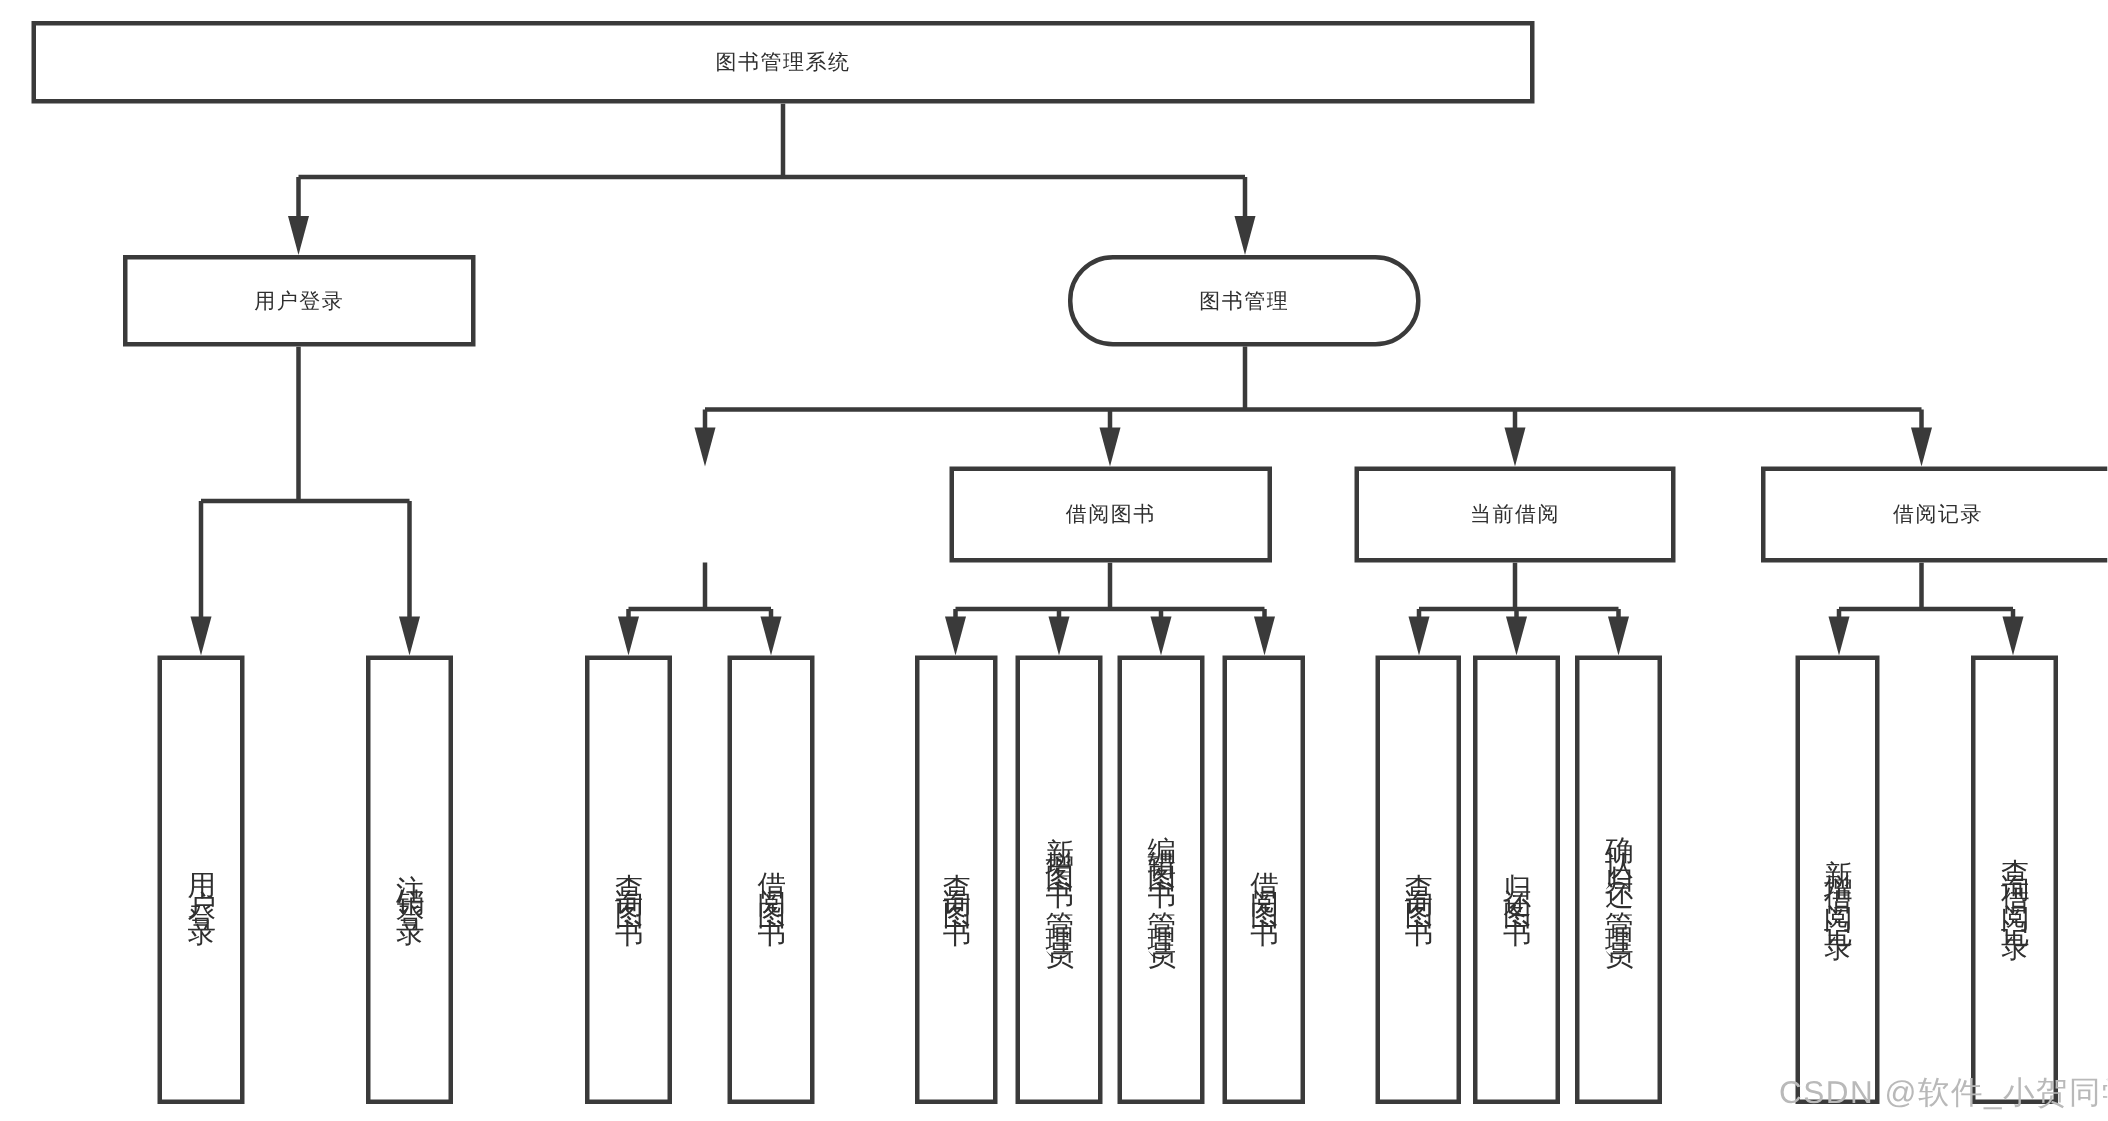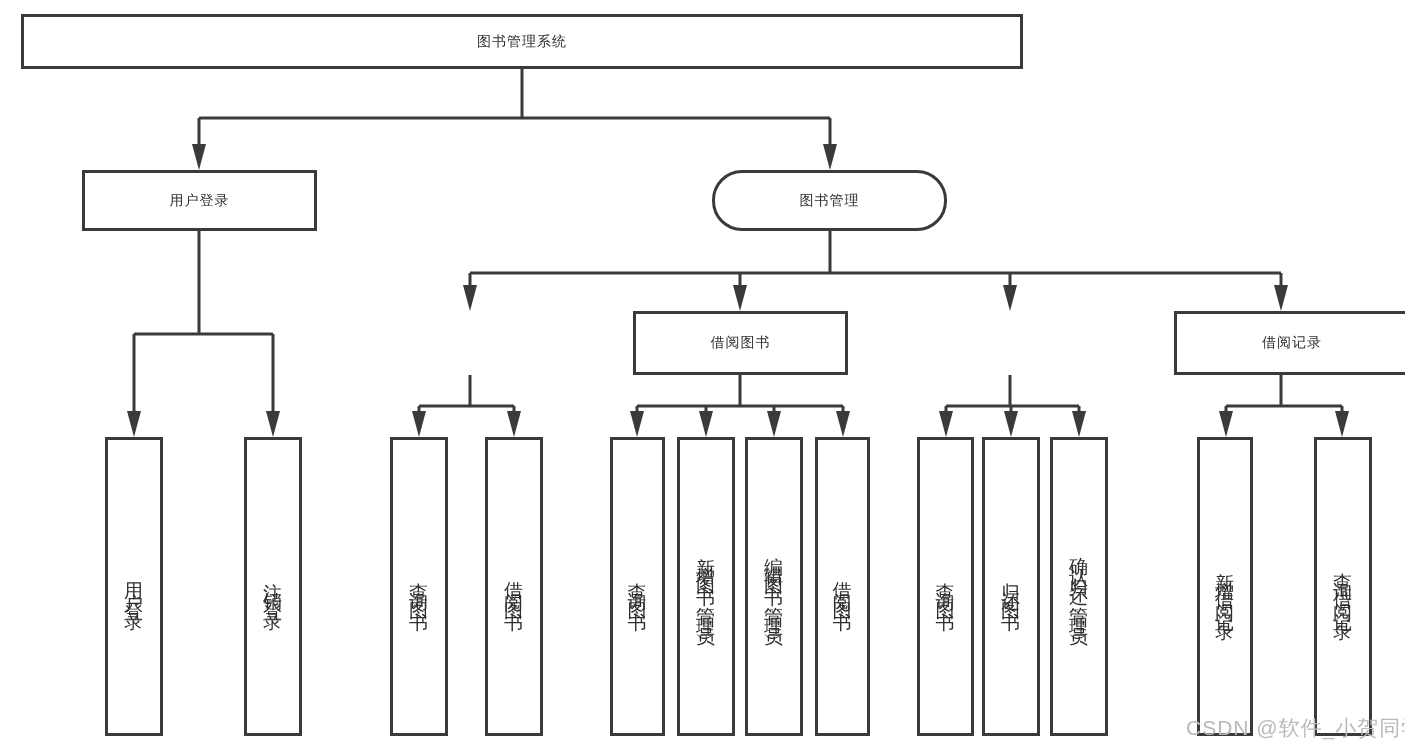--- a/index.html
+++ b/index.html
@@ -124,20 +124,23 @@
   <div class="box hbox" style="left:82px; top:170px; width:235px; height:61px;">
     <span>用户登录</span>
   </div>
   <div class="box hbox" style="left:712px; top:170px; width:235px; height:61px;border-radius:30px;">
     <span>图书管理</span>
   </div>
 
   <div class="box hbox" style="left:633px; top:311px; width:215px; height:64px;">
     <span>借阅图书</span>
   </div>
+  <div class="box hbox" style="left:903px; top:311px; width:214px; height:64px;">
+    <span>当前借阅</span>
+  </div>
   <div class="box hbox" style="left:1174px; top:311px; width:236px; height:64px;">
     <span>借阅记录</span>
   </div>
 
   <div class="box leaf" style="left:105px; top:437px; width:58px; height:299px;">
     <span>用户登录</span>
   </div>
   <div class="box leaf" style="left:244px; top:437px; width:58px; height:299px;">
     <span>注销登录</span>
   </div>

